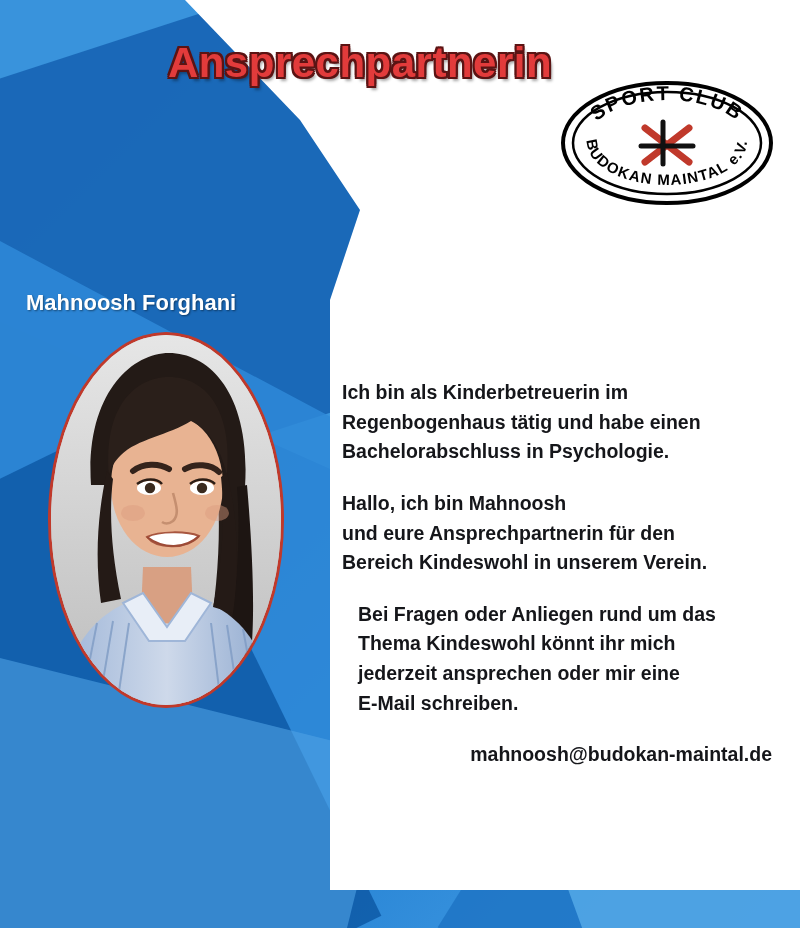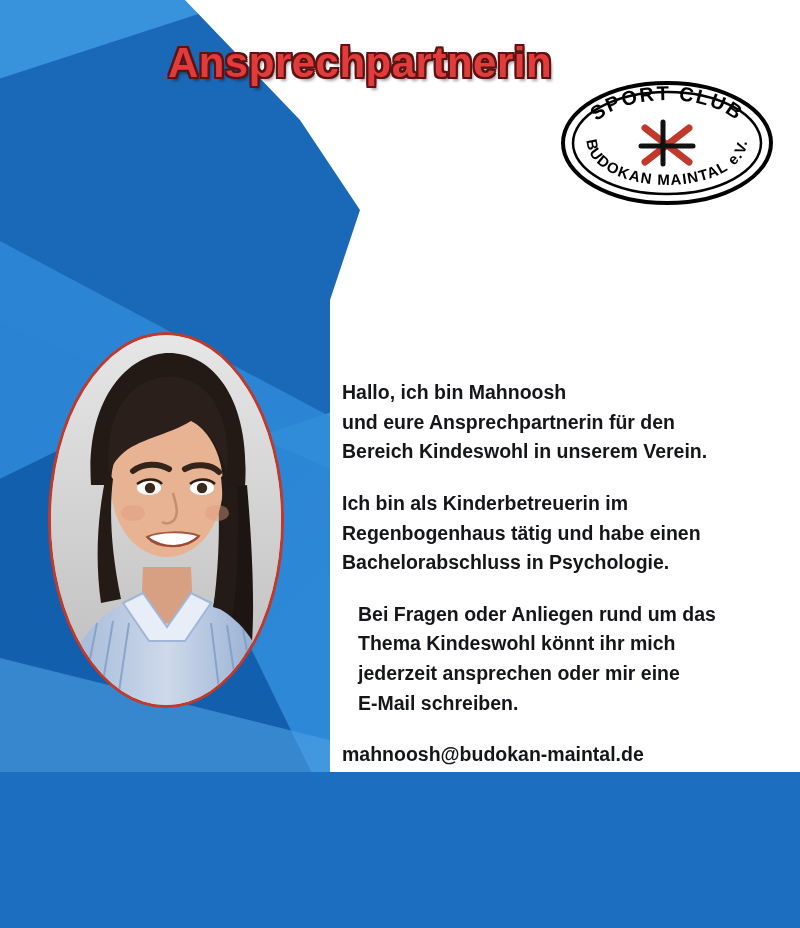--- a/index.html
+++ b/index.html
@@ -9,21 +9,21 @@
   body {
     width: 800px;
     height: 928px;
     overflow: hidden;
     font-family: "Liberation Sans", sans-serif;
     background: #1c6fc0;
   }
   .poster {
     position: relative;
     width: 800px;
-    height: 772px;
+    height: 928px;
     overflow: hidden;
     background: linear-gradient(135deg, #0d4f96 0%, #1b6fc2 40%, #2a86d6 70%, #4aa3e8 100%);
   }
   
   .shard {
     position: absolute;
     pointer-events: none;
   }
   .shard-1 {
     left: -120px; top: -180px;
@@ -146,21 +146,21 @@
     left: 342px;
     top: 378px;
     width: 430px;
     font-size: 19.5px;
     font-weight: bold;
     line-height: 1.52;
     color: #15161a;
   }
   .body-text p { margin: 0 0 22px 0; }
   .body-text p:last-child { margin-bottom: 0; }
-  .email { white-space: nowrap; }
+  .email { white-space: nowrap; text-align: right; }
 </style>
 </head>
 <body>
 
 <div class="poster">
 
   <div class="shard shard-1"></div>
   <div class="shard shard-2"></div>
   <div class="shard shard-3"></div>
   <div class="shard shard-4"></div>
@@ -189,20 +189,21 @@
       </text>
       <g transform="translate(107,66)">
         <path d="M -22 -16 L 22 18" stroke="#c0392b" stroke-width="7" stroke-linecap="round"></path>
         <path d="M 22 -16 L -22 18" stroke="#c0392b" stroke-width="7" stroke-linecap="round"></path>
         <path d="M -26 2 L 26 2" stroke="#111111" stroke-width="5" stroke-linecap="round"></path>
         <path d="M -4 -22 L -4 20" stroke="#111111" stroke-width="5" stroke-linecap="round"></path>
       </g>
     </svg>
   </div>
 
+  <div class="person-name">Mahnoosh Forghani</div>
 
   <div class="portrait">
     <svg viewBox="0 0 230 370" width="230" height="370">
       <defs>
         <linearGradient id="bg" x1="0" y1="0" x2="0" y2="1">
           <stop offset="0%" stop-color="#e6e6e6"></stop>
           <stop offset="100%" stop-color="#bdbdbd"></stop>
         </linearGradient>
         <linearGradient id="shirt" x1="0" y1="0" x2="1" y2="0">
           <stop offset="0%" stop-color="#9fb6d8"></stop>
@@ -249,26 +250,26 @@
 
       <path d="M 96 202 C 108 196 136 196 148 201 C 138 214 106 215 96 202 Z" fill="#ffffff" stroke="#a8563f" stroke-width="2"></path>
       <path d="M 96 202 C 112 214 134 214 148 201" stroke="#9c4a36" stroke-width="2" fill="none"></path>
 
       <ellipse cx="82" cy="178" rx="12" ry="8" fill="#dc9c7e" opacity=".45"></ellipse>
       <ellipse cx="166" cy="178" rx="12" ry="8" fill="#dc9c7e" opacity=".45"></ellipse>
     </svg>
   </div>
 
   <div class="body-text">
+    <p style="white-space: pre-line;">Ich bin als Kinderbetreuerin im
+Regenbogenhaus tätig und habe einen
+Bachelorabschluss in Psychologie.</p>
     <p style="white-space: pre-line;">Hallo, ich bin Mahnoosh
 und eure Ansprechpartnerin für den
 Bereich Kindeswohl in unserem Verein.</p>
-    <p style="white-space: pre-line;">Ich bin als Kinderbetreuerin im
-Regenbogenhaus tätig und habe einen
-Bachelorabschluss in Psychologie.</p>
     <p style="white-space: pre-line; margin-left: 16px;">Bei Fragen oder Anliegen rund um das
 Thema Kindeswohl könnt ihr mich
 jederzeit ansprechen oder mir eine
 E-Mail schreiben.</p>
     <p class="email">mahnoosh@budokan-maintal.de</p>
   </div>
 
 </div>
 
 </body></html>

